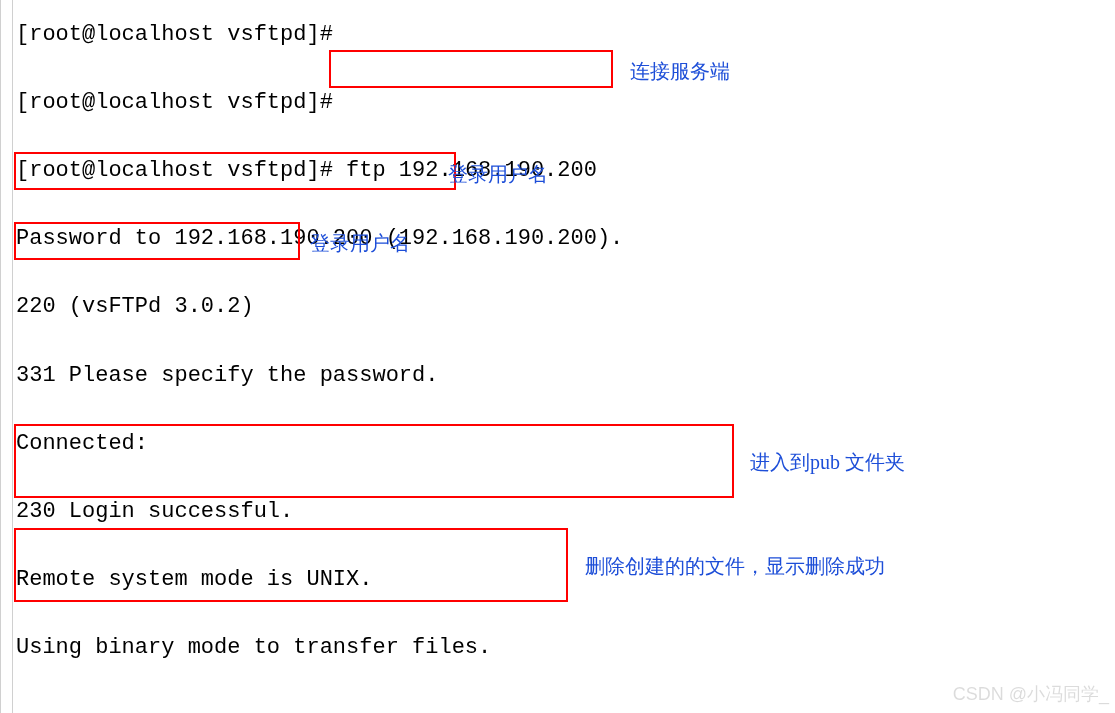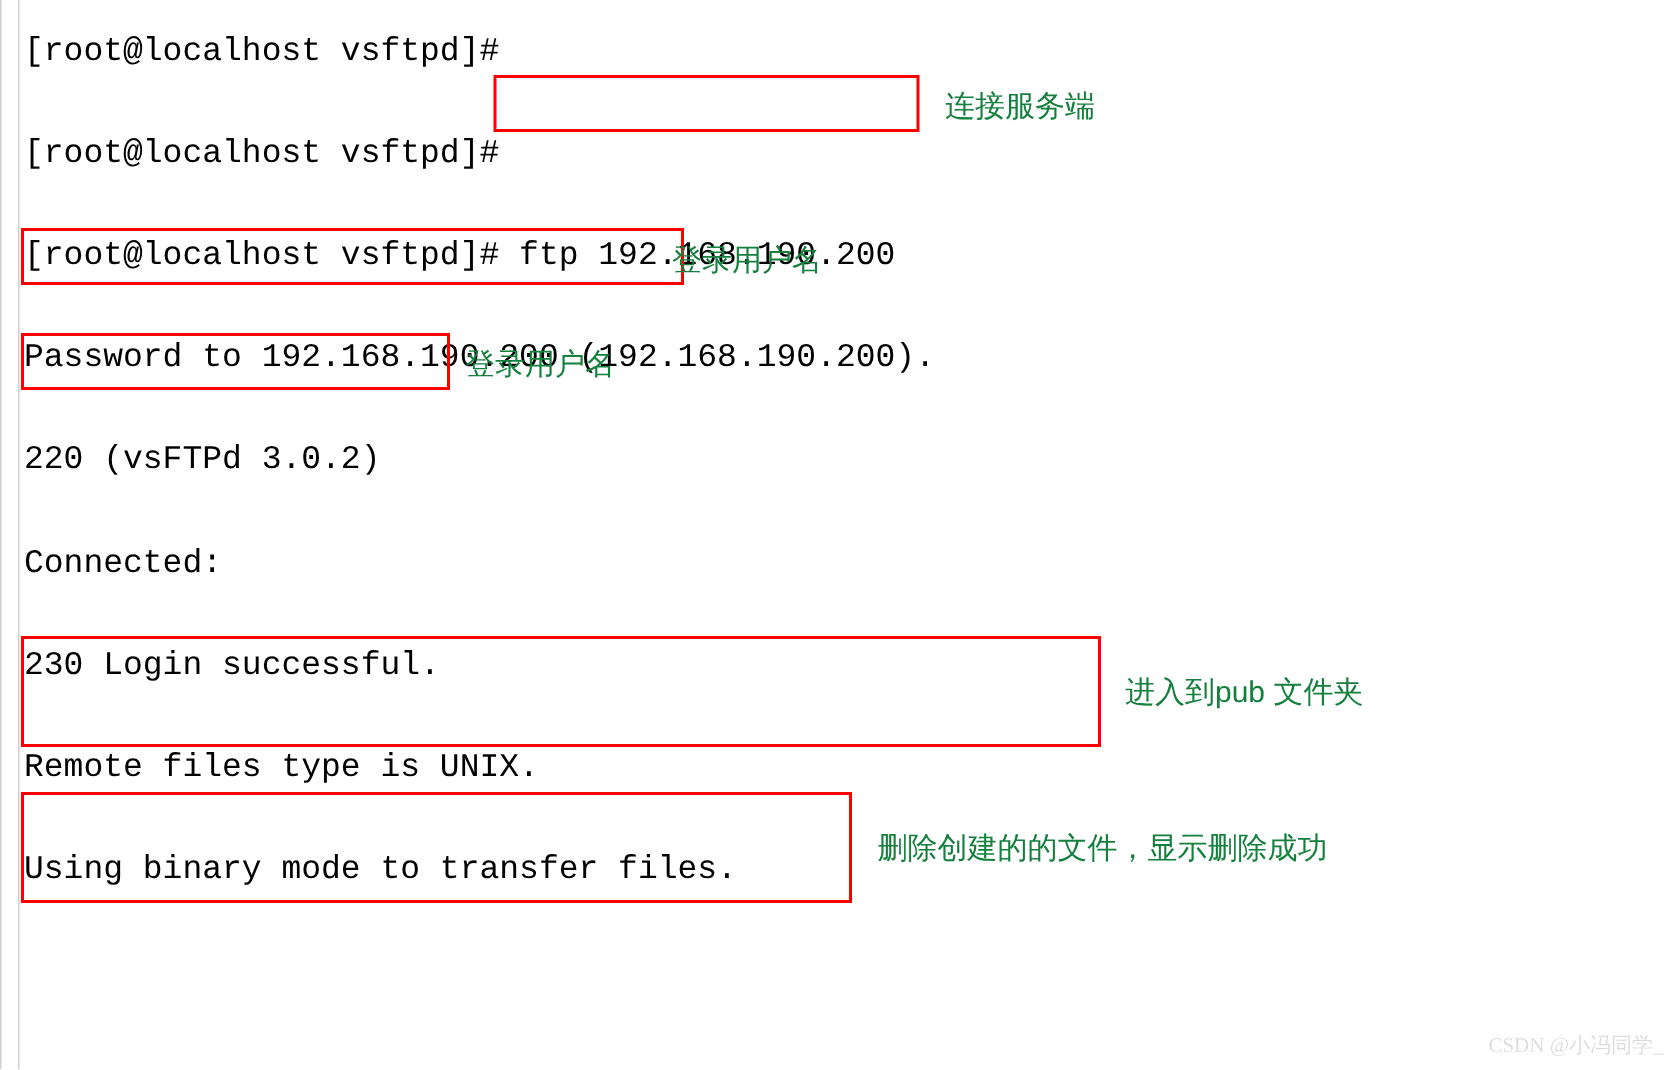--- a/index.html
+++ b/index.html
@@ -28,32 +28,32 @@
   .cut {
     margin-top: -16px;
   }
   .box {
     position: absolute;
     border: 2px solid #ff0000;
     pointer-events: none;
   }
   .annot {
     position: absolute;
-    color: #15803d;
-    font-family: Liberation Sans, sans-serif;
+    color: #1d4ed8;
+    font-family: Liberation Serif, serif;
     font-size: 20px;
     white-space: nowrap;
   }
   .watermark {
     position: absolute;
     right: 6px;
     bottom: 4px;
     color: rgba(0,0,0,0.14);
-    font-family: Liberation Serif, serif;
-    font-size: 14px;
+    font-family: Liberation Sans, sans-serif;
+    font-size: 18px;
   }
   .gutter {
     position: absolute;
     top: 0;
     left: 0;
     height: 713px;
     border-left: 1px solid #d0d0d0;
   }
   .g1 { left: 0; }
   .g2 { left: 12px; }
@@ -63,23 +63,24 @@
 
 <div class="gutter g1"></div>
 <div class="gutter g2"></div>
 
 <div class="terminal">
 <span class="line cut">[root@localhost vsftpd]#</span>
 <span class="line">[root@localhost vsftpd]#</span>
 <span class="line"><span>[root@localhost vsftpd]#</span><span> ftp 192.168.190.200</span></span>
 <span class="line">Password to 192.168.190.200 (192.168.190.200).</span>
 <span class="line">220 (vsFTPd 3.0.2)</span>
+<span class="line">331 Please specify the password.</span>
 <span class="line">Connected:</span>
 <span class="line">230 Login successful.</span>
-<span class="line">Remote files type is UNIX.</span>
+<span class="line">Remote system mode is UNIX.</span>
 <span class="line">Using binary mode to transfer files.</span>
 
 
 
 
 
 
 
 
 

